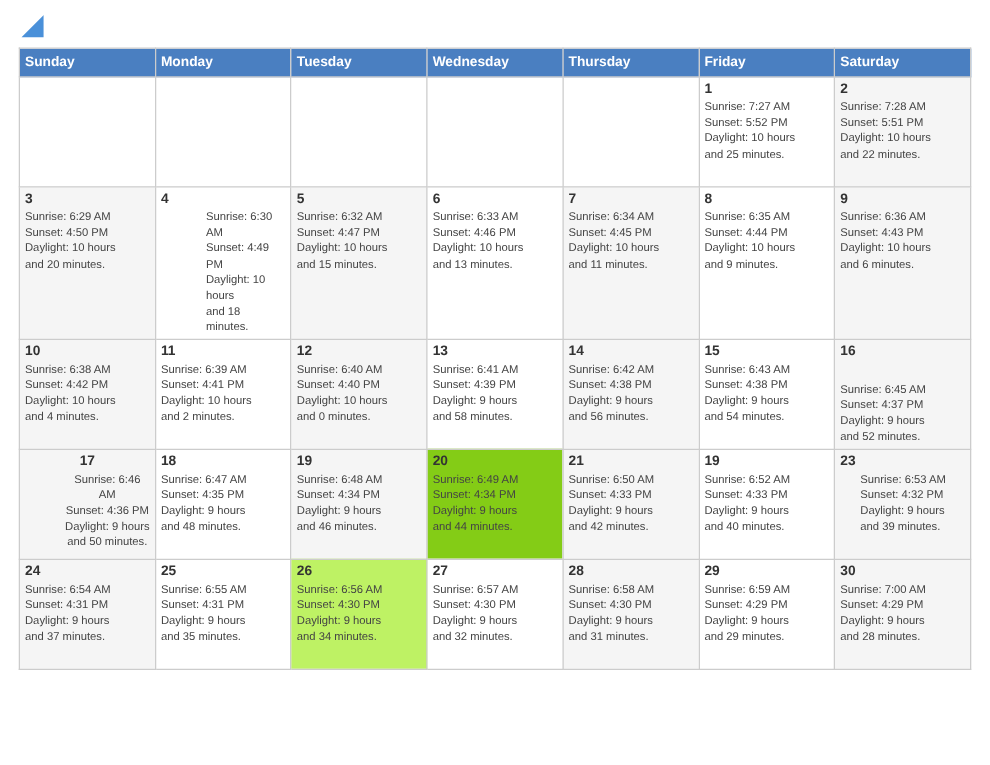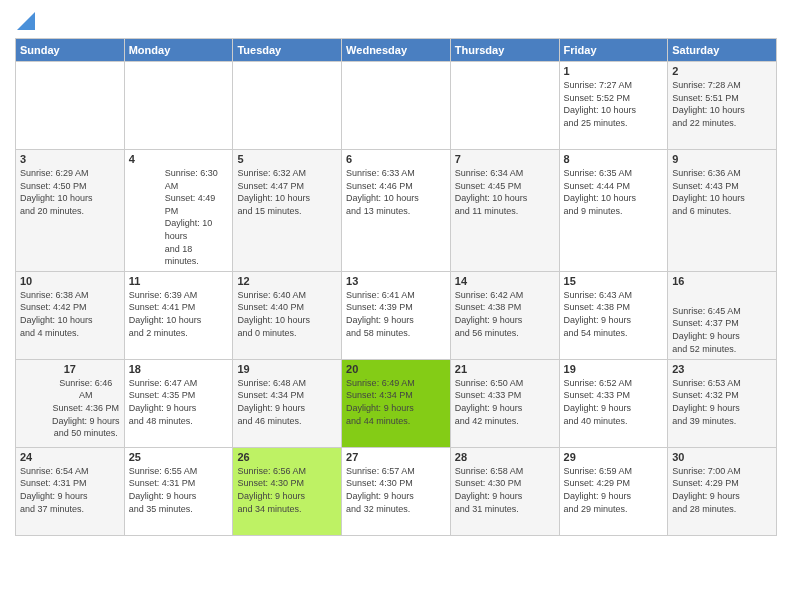--- a/index.html
+++ b/index.html
@@ -294,21 +294,21 @@
           </td>
           <td style="background: rgb(255, 255, 255);">
             <span class="day-number">19</span>
             <div class="day-info" style="white-space: pre-line;">Sunrise: 6:52 AM
 Sunset: 4:33 PM
 Daylight: 9 hours
 and 40 minutes.</div>
           </td>
           <td style="background: rgb(245, 245, 245);">
             <span class="day-number">23</span>
-            <div class="day-info" style="white-space: pre-line;">Sunrise: 6:53 AM
+            <div class="day-info" style="white-space: pre-line; margin-left: 16px;">Sunrise: 6:53 AM
 Sunset: 4:32 PM
 Daylight: 9 hours
 and 39 minutes.</div>
           </td>
         </tr>
         <tr>
           <td style="background: rgb(245, 245, 245);">
             <span class="day-number">24</span>
             <div class="day-info" style="white-space: pre-line;">Sunrise: 6:54 AM
 Sunset: 4:31 PM

